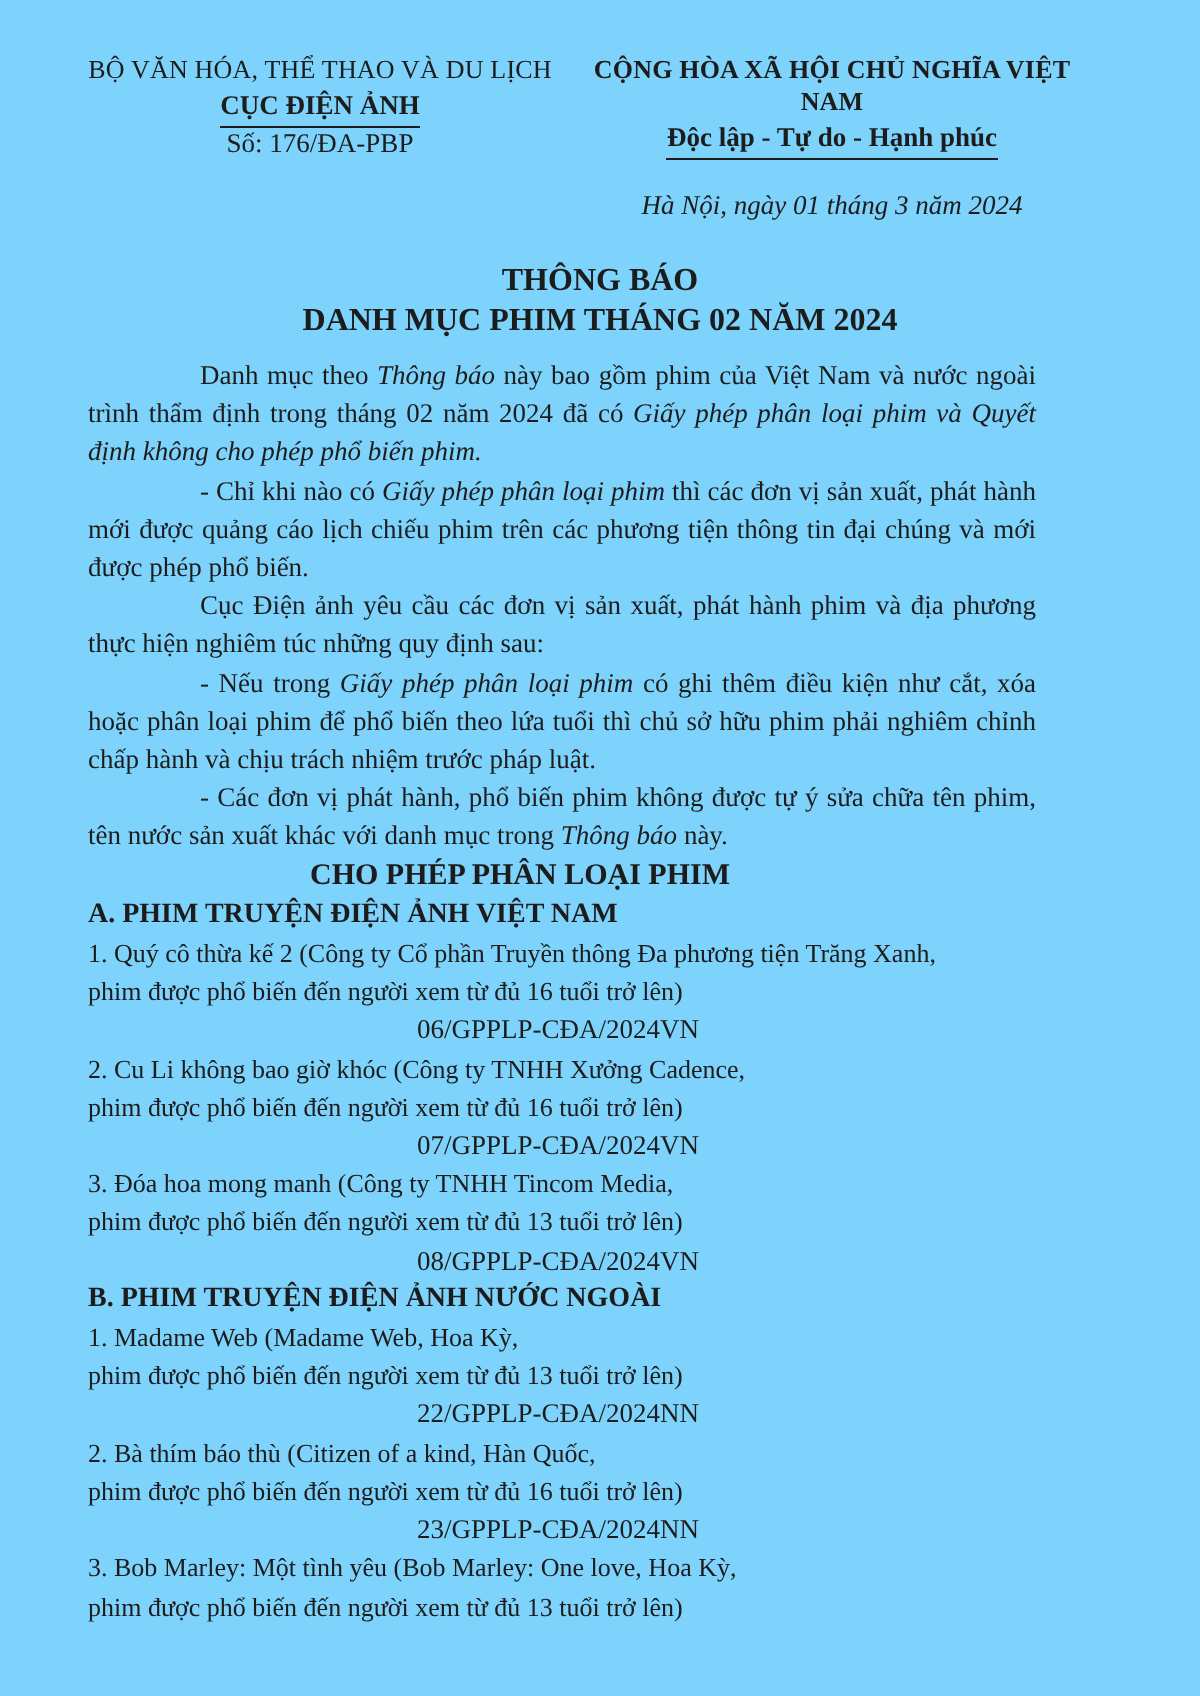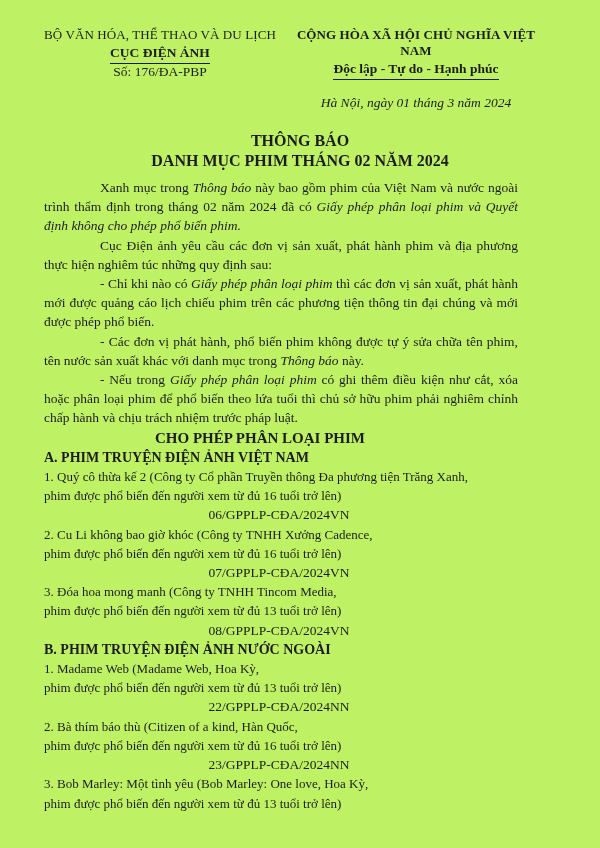--- a/index.html
+++ b/index.html
@@ -1,17 +1,17 @@
 <!DOCTYPE html>
 <html><head>
 <meta charset="utf-8">
 <style>
   html,body { margin:0; padding:0; background:#ffffff; }
   .page {
-    position:relative; width:600px; height:848px; background:#bef264;
+    position:relative; width:600px; height:848px; background:#7dd3fc;
     color:#1c1c1c; font-family:"Liberation Serif","DejaVu Serif",serif;
     overflow:hidden; box-sizing:border-box;
   }
   
   .hdr { display:flex; justify-content:space-between; padding:27px 52px 0 40px; }
   .hdr-left  { width:240px; text-align:center; }
   .hdr-right { width:264px; text-align:center; }
   .org-parent { font-size:13px; line-height:16px; letter-spacing:0.1px; }
   .org        { font-size:13.5px; font-weight:bold; margin-top:2px; line-height:16px; }
   .motto1     { font-size:13px; font-weight:bold; line-height:16px; letter-spacing:0.1px; }
@@ -53,25 +53,25 @@
       <div class="date">Hà Nội, ngày 01 tháng 3 năm 2024</div>
     </div>
   </div>
 
   <div class="title-block">
     <div class="t1">THÔNG BÁO</div>
     <div class="t2">DANH MỤC PHIM THÁNG 02 NĂM 2024</div>
   </div>
 
   <div class="content">
-    <p><span>Xanh mục trong </span><em>Thông báo</em><span> này bao gồm phim của Việt Nam và nước ngoài trình thẩm định trong tháng 02 năm 2024 đã có </span><em>Giấy phép phân loại phim và Quyết định không cho phép phổ biến phim.</em></p>
+    <p><span>Danh mục theo </span><em>Thông báo</em><span> này bao gồm phim của Việt Nam và nước ngoài trình thẩm định trong tháng 02 năm 2024 đã có </span><em>Giấy phép phân loại phim và Quyết định không cho phép phổ biến phim.</em></p>
+    <p><span>- Chỉ khi nào có </span><em>Giấy phép phân loại phim</em><span> thì các đơn vị sản xuất, phát hành mới được quảng cáo lịch chiếu phim trên các phương tiện thông tin đại chúng và mới được phép phổ biến.</span></p>
     <p><span>Cục Điện ảnh yêu cầu các đơn vị sản xuất, phát hành phim và địa phương thực hiện nghiêm túc những quy định sau:</span></p>
-    <p><span>- Chỉ khi nào có </span><em>Giấy phép phân loại phim</em><span> thì các đơn vị sản xuất, phát hành mới được quảng cáo lịch chiếu phim trên các phương tiện thông tin đại chúng và mới được phép phổ biến.</span></p>
+    <p><span>- Nếu trong </span><em>Giấy phép phân loại phim</em><span> có ghi thêm điều kiện như cắt, xóa hoặc phân loại phim để phổ biến theo lứa tuổi thì chủ sở hữu phim phải nghiêm chỉnh chấp hành và chịu trách nhiệm trước pháp luật.</span></p>
     <p><span>- Các đơn vị phát hành, phổ biến phim không được tự ý sửa chữa tên phim, tên nước sản xuất khác với danh mục trong </span><em>Thông báo</em><span> này.</span></p>
-    <p><span>- Nếu trong </span><em>Giấy phép phân loại phim</em><span> có ghi thêm điều kiện như cắt, xóa hoặc phân loại phim để phổ biến theo lứa tuổi thì chủ sở hữu phim phải nghiêm chỉnh chấp hành và chịu trách nhiệm trước pháp luật.</span></p>
 
     <div class="section-title">CHO PHÉP PHÂN LOẠI PHIM</div>
 
     <div class="list">
       <div class="sec-heading">A. PHIM TRUYỆN ĐIỆN ẢNH VIỆT NAM</div>
 
       <div class="film">
         <div class="film-line">1. Quý cô thừa kế 2 (Công ty Cổ phần Truyền thông Đa phương tiện Trăng Xanh,</div>
         <div class="film-line">phim được phổ biến đến người xem từ đủ 16 tuổi trở lên)</div>
         <div class="film-license">06/GPPLP-CĐA/2024VN</div>

